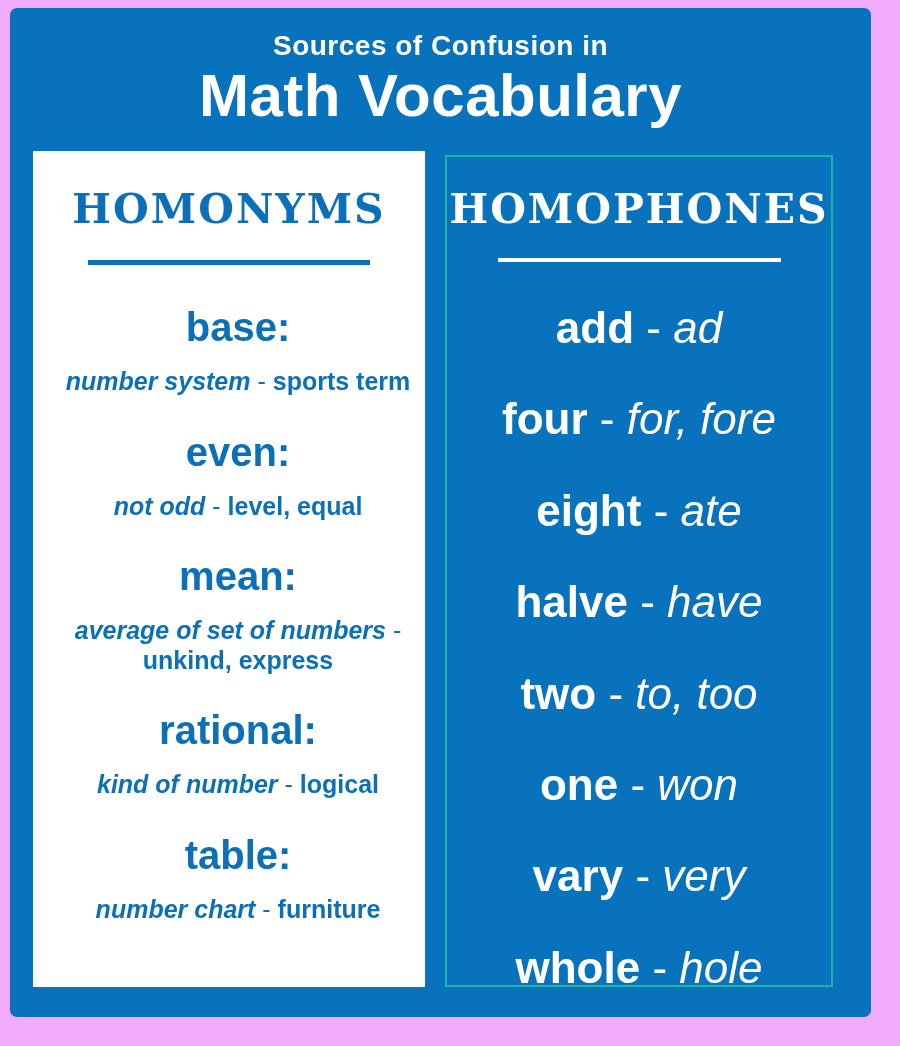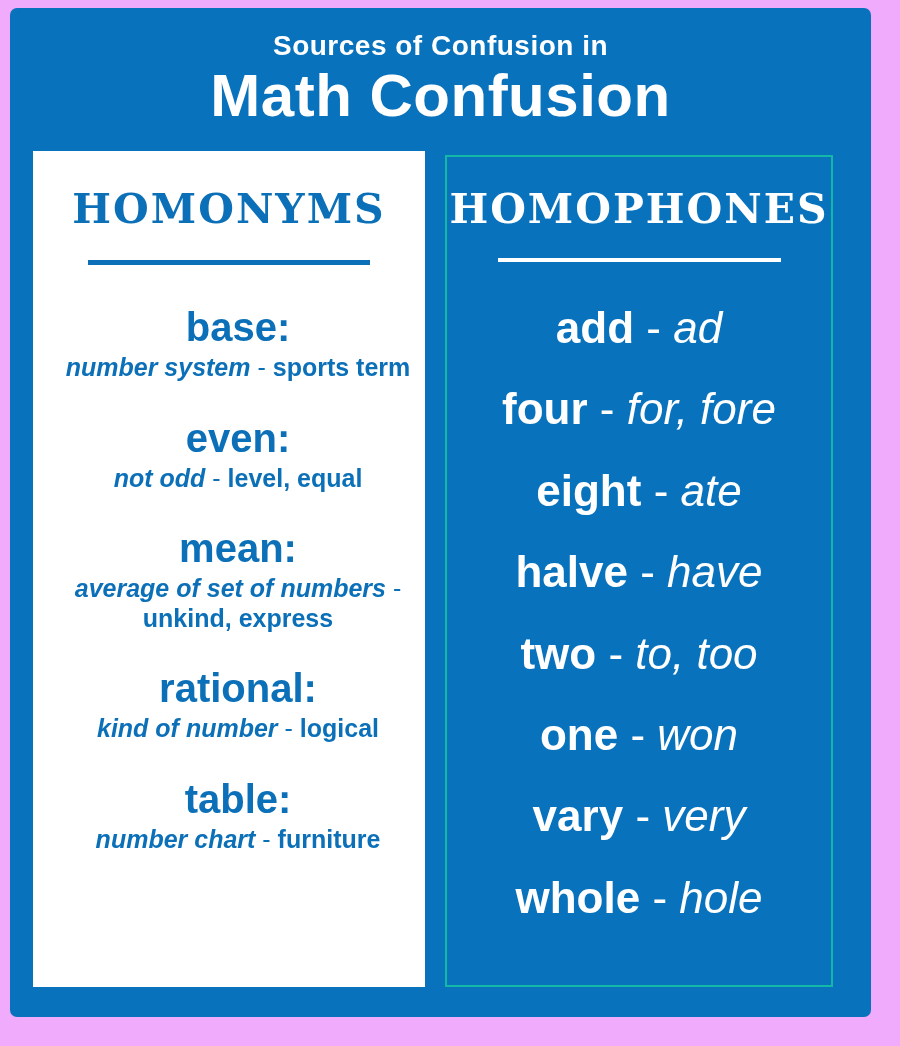--- a/index.html
+++ b/index.html
@@ -82,21 +82,21 @@
   }
   .entry {
     margin-bottom: 35px;
   }
   .entry .word {
     font-size: 40px;
     font-weight: 700;
     line-height: 1;
   }
   .entry .def {
-    margin-top: 6px;
+    margin-top: 20px;
     font-size: 25px;
     line-height: 1.18;
   }
   .def .m1 {
     font-style: italic;
     font-weight: 700;
   }
   .def .sep {
     font-weight: 400;
   }
@@ -121,21 +121,21 @@
   .rule-white {
     width: 283px;
     height: 4px;
     background: #ffffff;
     margin: 28px auto 0 auto;
   }
   .pairs {
     margin-top: 42px;
     display: flex;
     flex-direction: column;
-    gap: 33px;
+    gap: 43px;
     align-items: center;
   }
   .pair {
     font-size: 44px;
     line-height: 1.1;
     white-space: nowrap;
     color: #ffffff;
   }
   .pair .word {
     font-weight: 700;
@@ -149,21 +149,21 @@
   }
 </style>
 </head>
 <body>
 
 <div class="stage">
   <div class="poster">
 
     <div class="header">
       <div class="subtitle">Sources of Confusion in</div>
-      <div class="main-title">Math Confusion</div>
+      <div class="main-title">Math Vocabulary</div>
     </div>
 
     <div class="panel-left">
       <div class="slab-title">HOMONYMS</div>
       <div class="rule-blue"></div>
 
       <div class="entries">
         <div class="entry">
           <div class="word">base:</div>
           <div class="def"><span class="m1">number system</span> <span class="sep">-</span> <span class="m2">sports term</span></div>

